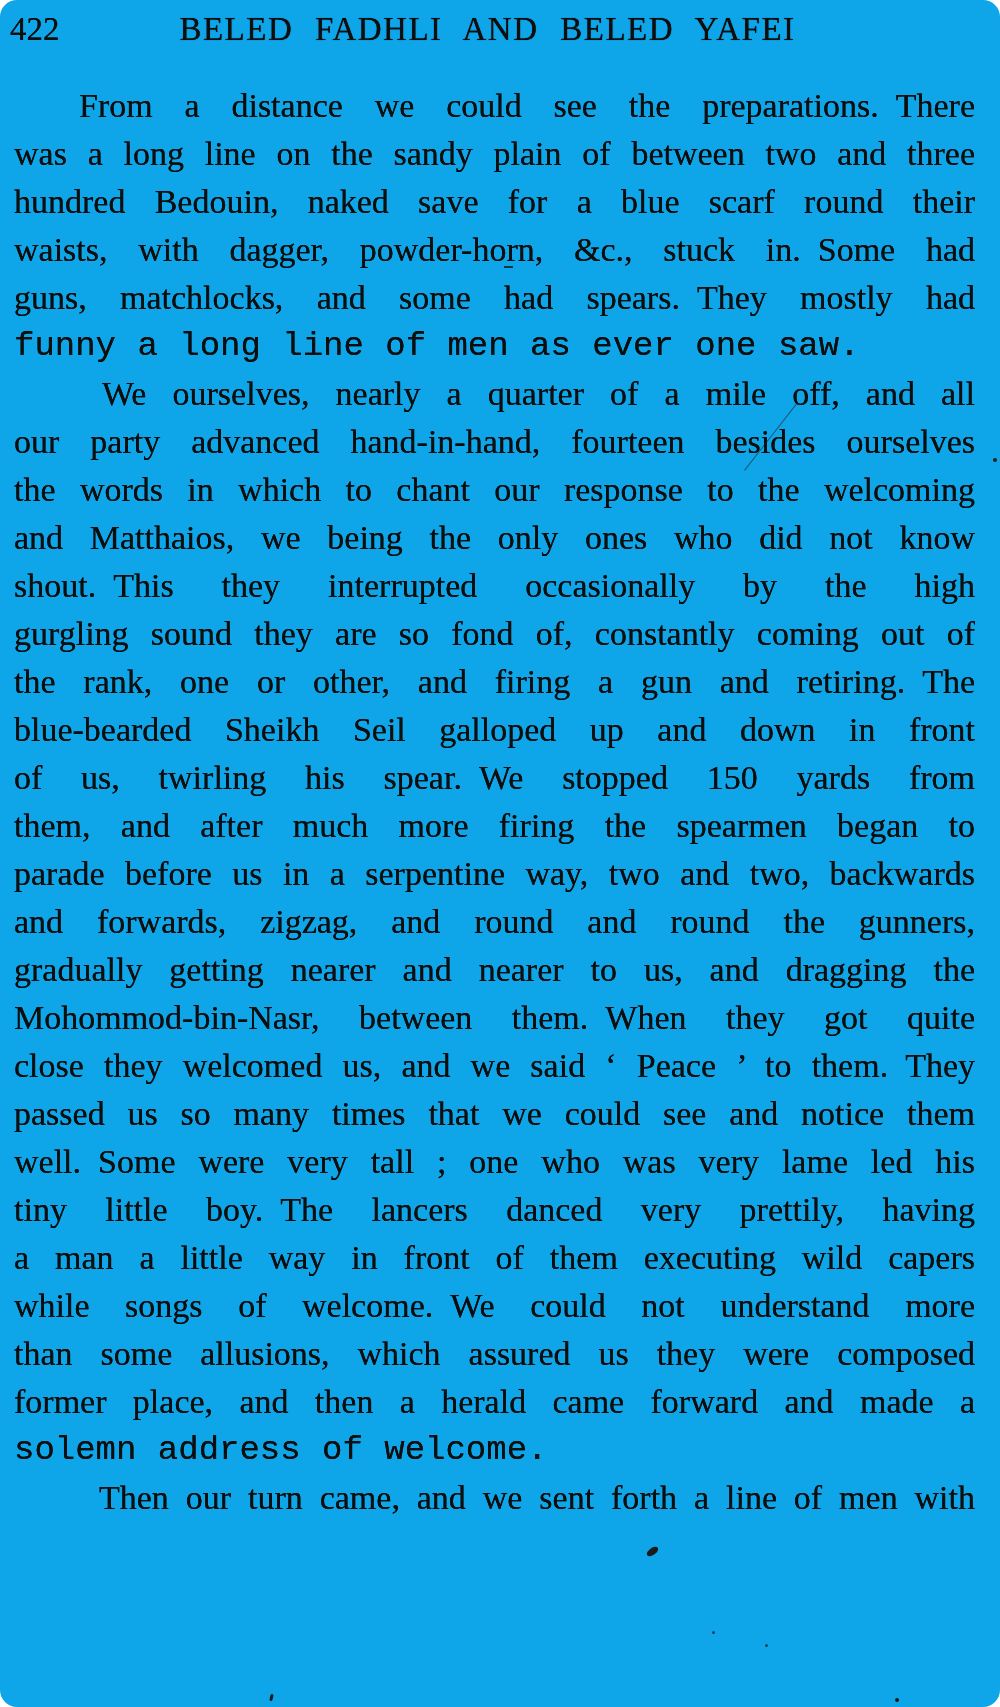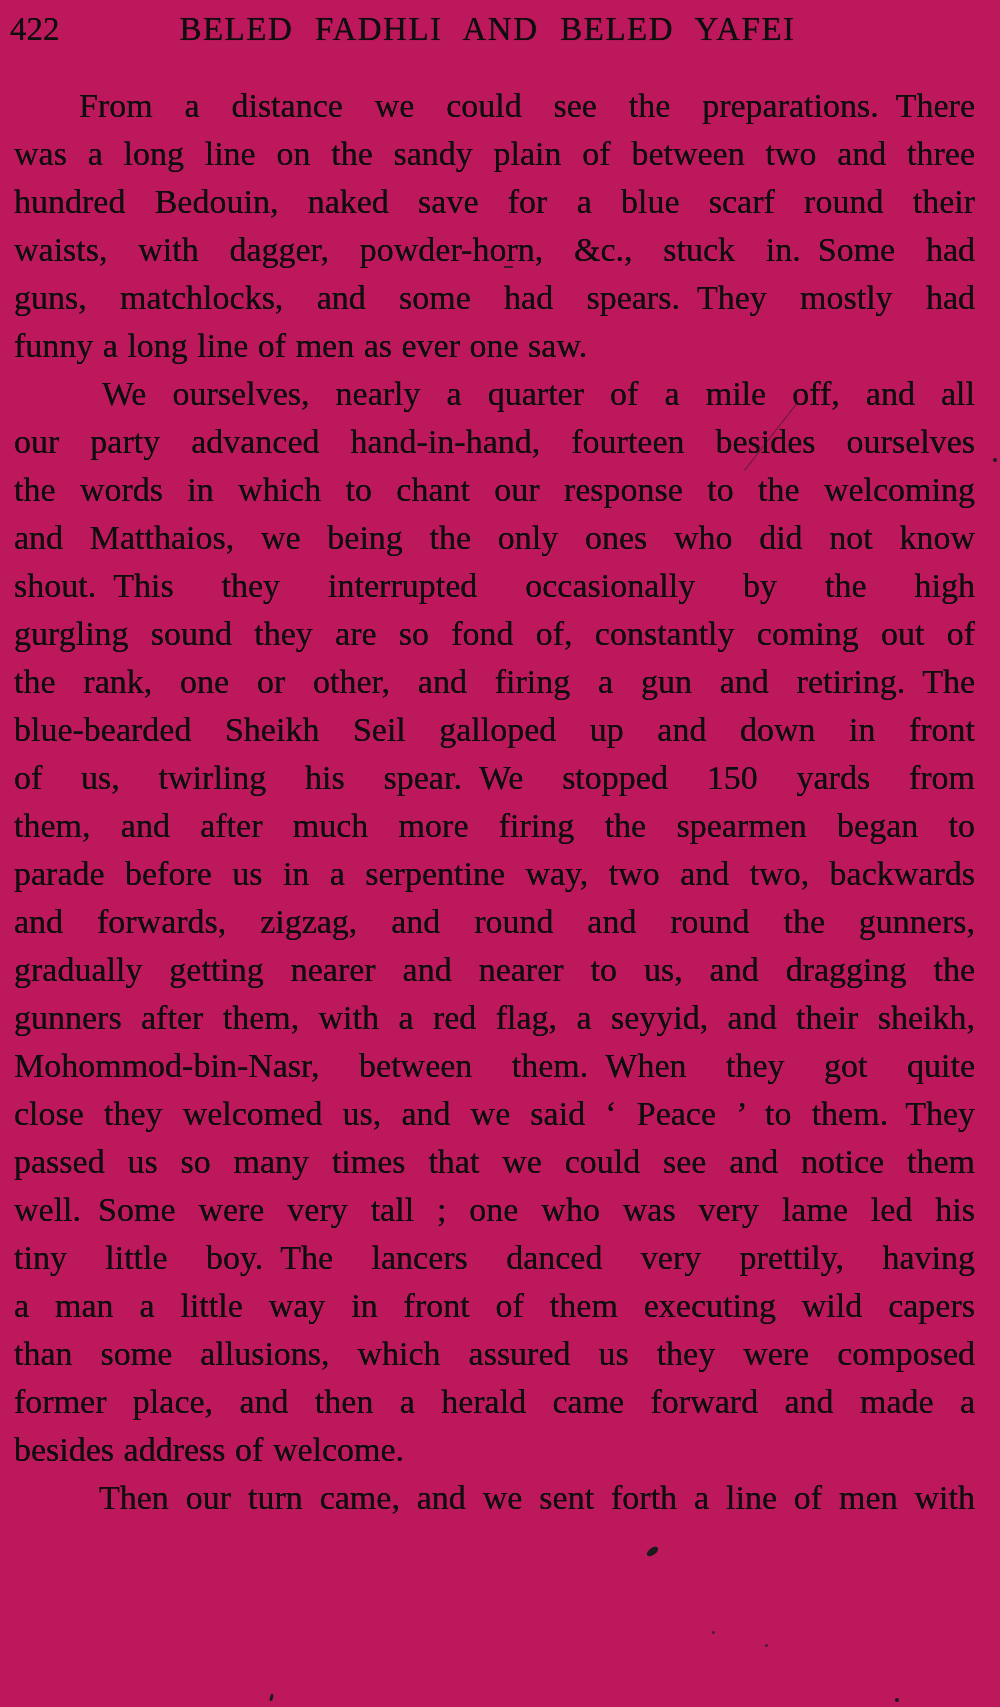--- a/index.html
+++ b/index.html
@@ -1,20 +1,20 @@
 <!DOCTYPE html>
 <html><head>
 <meta charset="utf-8">
 <style>
   html,body{margin:0;padding:0;background:#ffffff;}
   body{width:1000px;height:1707px;overflow:hidden;}
   .page{
     position:relative;width:1000px;height:1707px;
     font-family:"Liberation Serif","DejaVu Serif",serif;
-    color:#0e0e0e;background:#be185d;
+    color:#0e0e0e;background:#0ea5e9;border-radius:17px;
   }
   .page-header{position:relative;height:52px;padding-top:10px;}
   .page-number{
     position:absolute;left:10px;top:10px;
     font-size:33px;line-height:38px;text-shadow:0 0 .6px currentColor;
   }
   .running-title{
     width:975px;text-align:center;
     font-size:33px;line-height:38px;
     letter-spacing:1.5px;word-spacing:12px;
@@ -23,21 +23,21 @@
   .page-body{
     margin:20px 25px 0 14px;width:961px;
     font-size:34px;line-height:48px;
   }
   .line{
     height:48px;overflow:hidden;
     text-align:justify;text-align-last:justify;
     word-spacing:1px;
     text-shadow:0 0 .6px currentColor;
   }
-  .line.para-end{text-align-last:left;}
+  .line.para-end{text-align-last:left;font-family:Liberation Mono, monospace;}
   
   .artifact{position:absolute;background:#1b1b1b;}
   .scratch{left:728px;top:436px;width:86px;height:1px;opacity:.55;transform:rotate(128deg);}
   .dot-a{left:993px;top:458px;width:4px;height:4px;border-radius:50%;}
   .dash-a{left:504px;top:266px;width:9px;height:2px;opacity:.8;}
   .blot{left:646px;top:1548px;width:13px;height:7px;border-radius:50%;transform:rotate(-35deg);}
   .dot-b{left:712px;top:1631px;width:3px;height:3px;border-radius:50%;opacity:.7;}
   .dot-c{left:765px;top:1644px;width:3px;height:3px;border-radius:50%;opacity:.7;}
   .comma-b{left:270px;top:1694px;width:3px;height:7px;border-radius:2px;transform:rotate(14deg);}
   .dot-d{left:895px;top:1698px;width:4px;height:4px;border-radius:50%;}
@@ -65,30 +65,30 @@
       <div class="line">and Matthaios, we being the only ones who did not know</div>
       <div class="line">shout. This they interrupted occasionally by the high</div>
       <div class="line">gurgling sound they are so fond of, constantly coming out of</div>
       <div class="line">the rank, one or other, and firing a gun and retiring. The</div>
       <div class="line">blue-bearded Sheikh Seil galloped up and down in front</div>
       <div class="line">of us, twirling his spear. We stopped 150 yards from</div>
       <div class="line">them, and after much more firing the spearmen began to</div>
       <div class="line">parade before us in a serpentine way, two and two, backwards</div>
       <div class="line">and forwards, zigzag, and round and round the gunners,</div>
       <div class="line">gradually getting nearer and nearer to us, and dragging the</div>
-      <div class="line">gunners after them, with a red flag, a seyyid, and their sheikh,</div>
       <div class="line">Mohommod-bin-Nasr, between them. When they got quite</div>
       <div class="line">close they welcomed us, and we said ‘ Peace ’ to them. They</div>
       <div class="line">passed us so many times that we could see and notice them</div>
       <div class="line">well. Some were very tall ; one who was very lame led his</div>
       <div class="line">tiny little boy. The lancers danced very prettily, having</div>
       <div class="line">a man a little way in front of them executing wild capers</div>
+      <div class="line">while songs of welcome. We could not understand more</div>
       <div class="line">than some allusions, which assured us they were composed</div>
       <div class="line">former place, and then a herald came forward and made a</div>
-      <div class="line para-end">besides address of welcome.</div>
+      <div class="line para-end">solemn address of welcome.</div>
       <div class="line" style="padding-left: 85px;">Then our turn came, and we sent forth a line of men with</div>
     </main>
 
   <div class="artifact scratch"></div>
   <div class="artifact dot-a"></div>
   <div class="artifact dash-a"></div>
   <div class="artifact blot"></div>
   <div class="artifact dot-b"></div>
   <div class="artifact dot-c"></div>
   <div class="artifact comma-b"></div>

